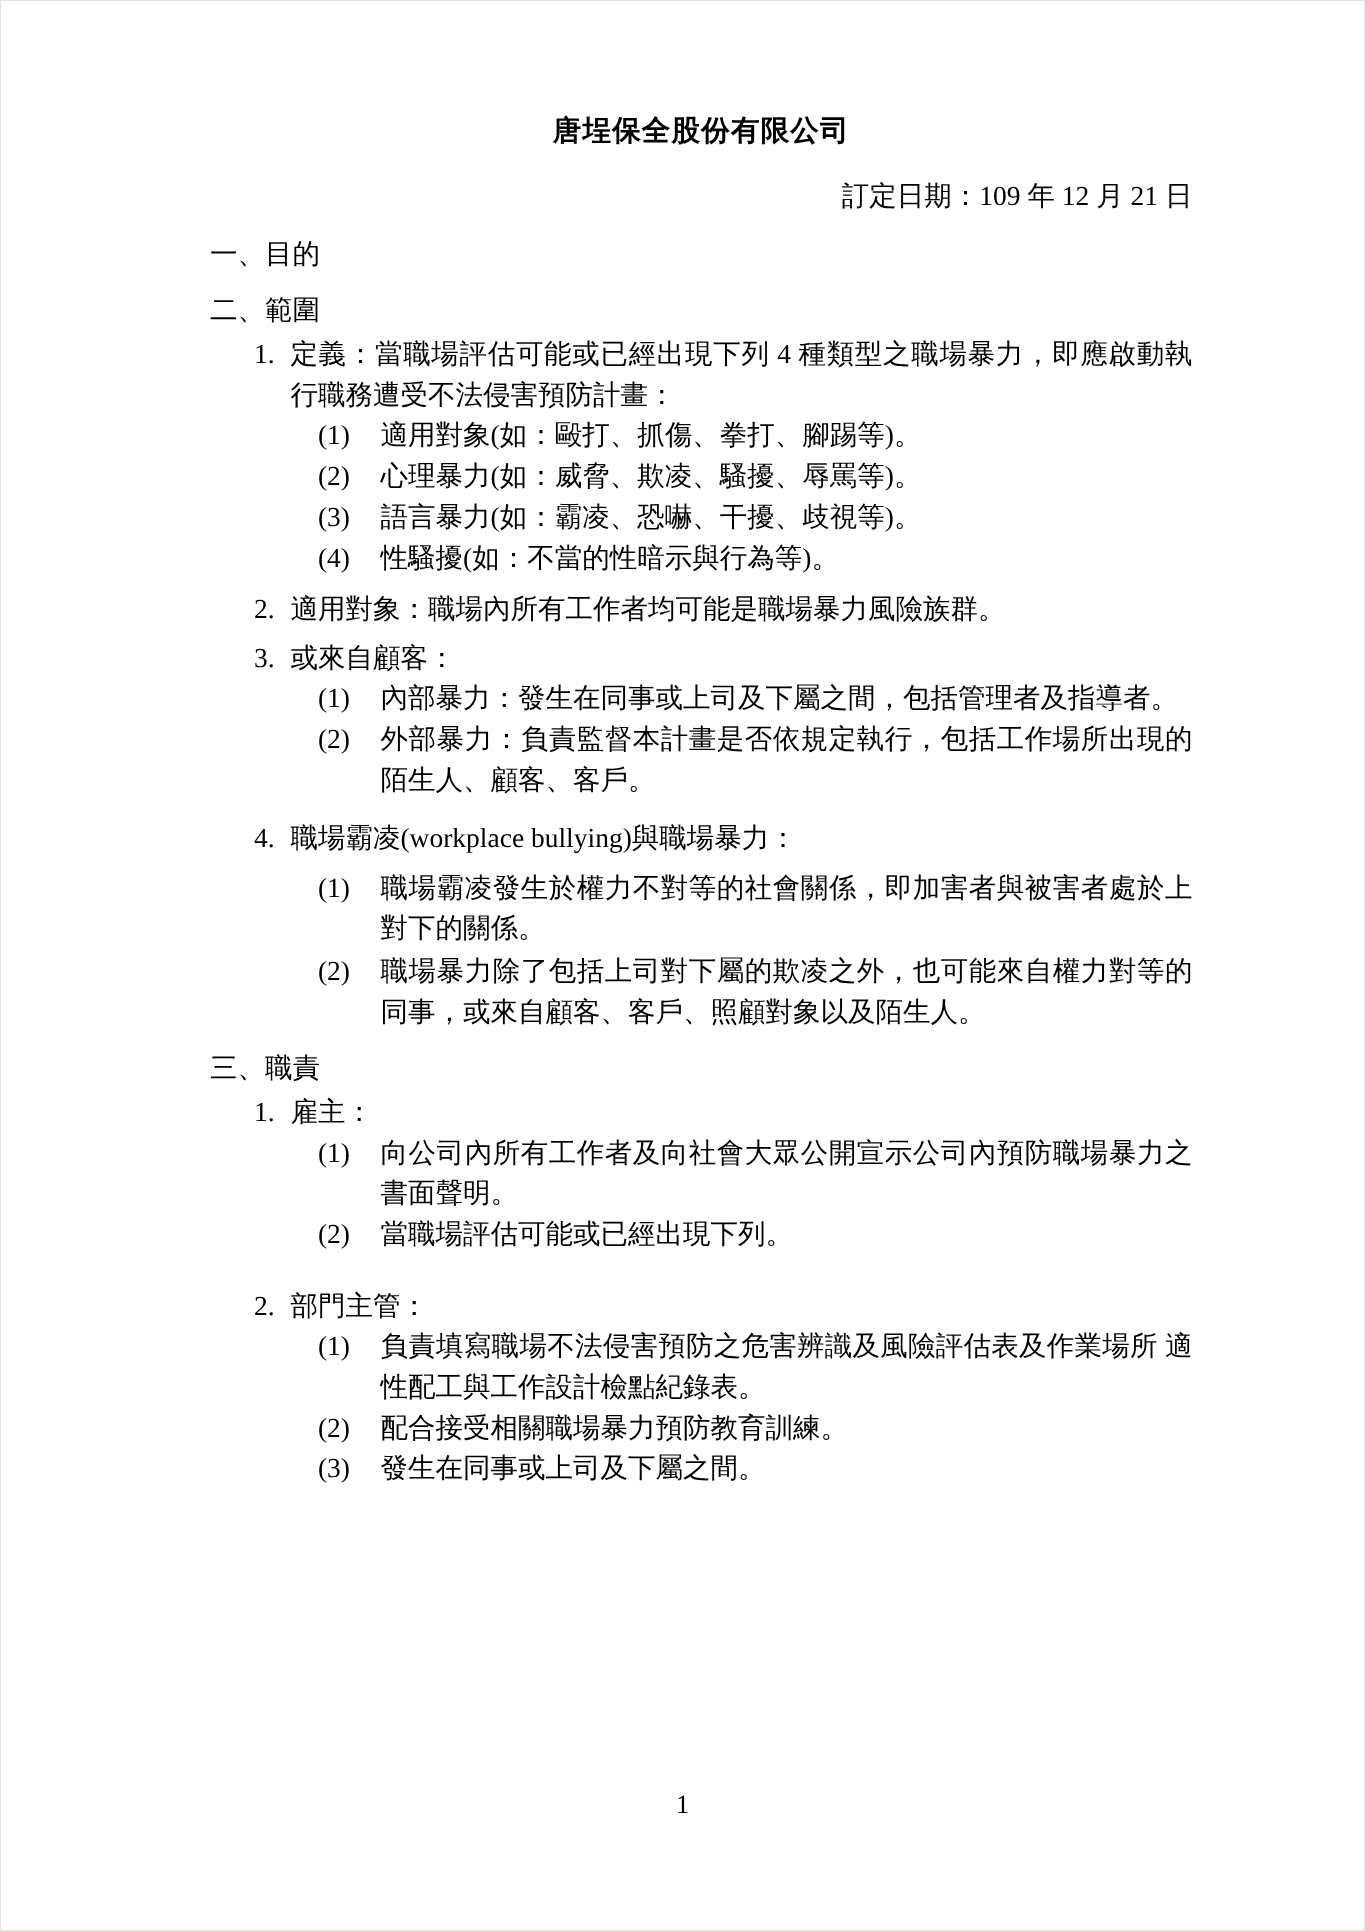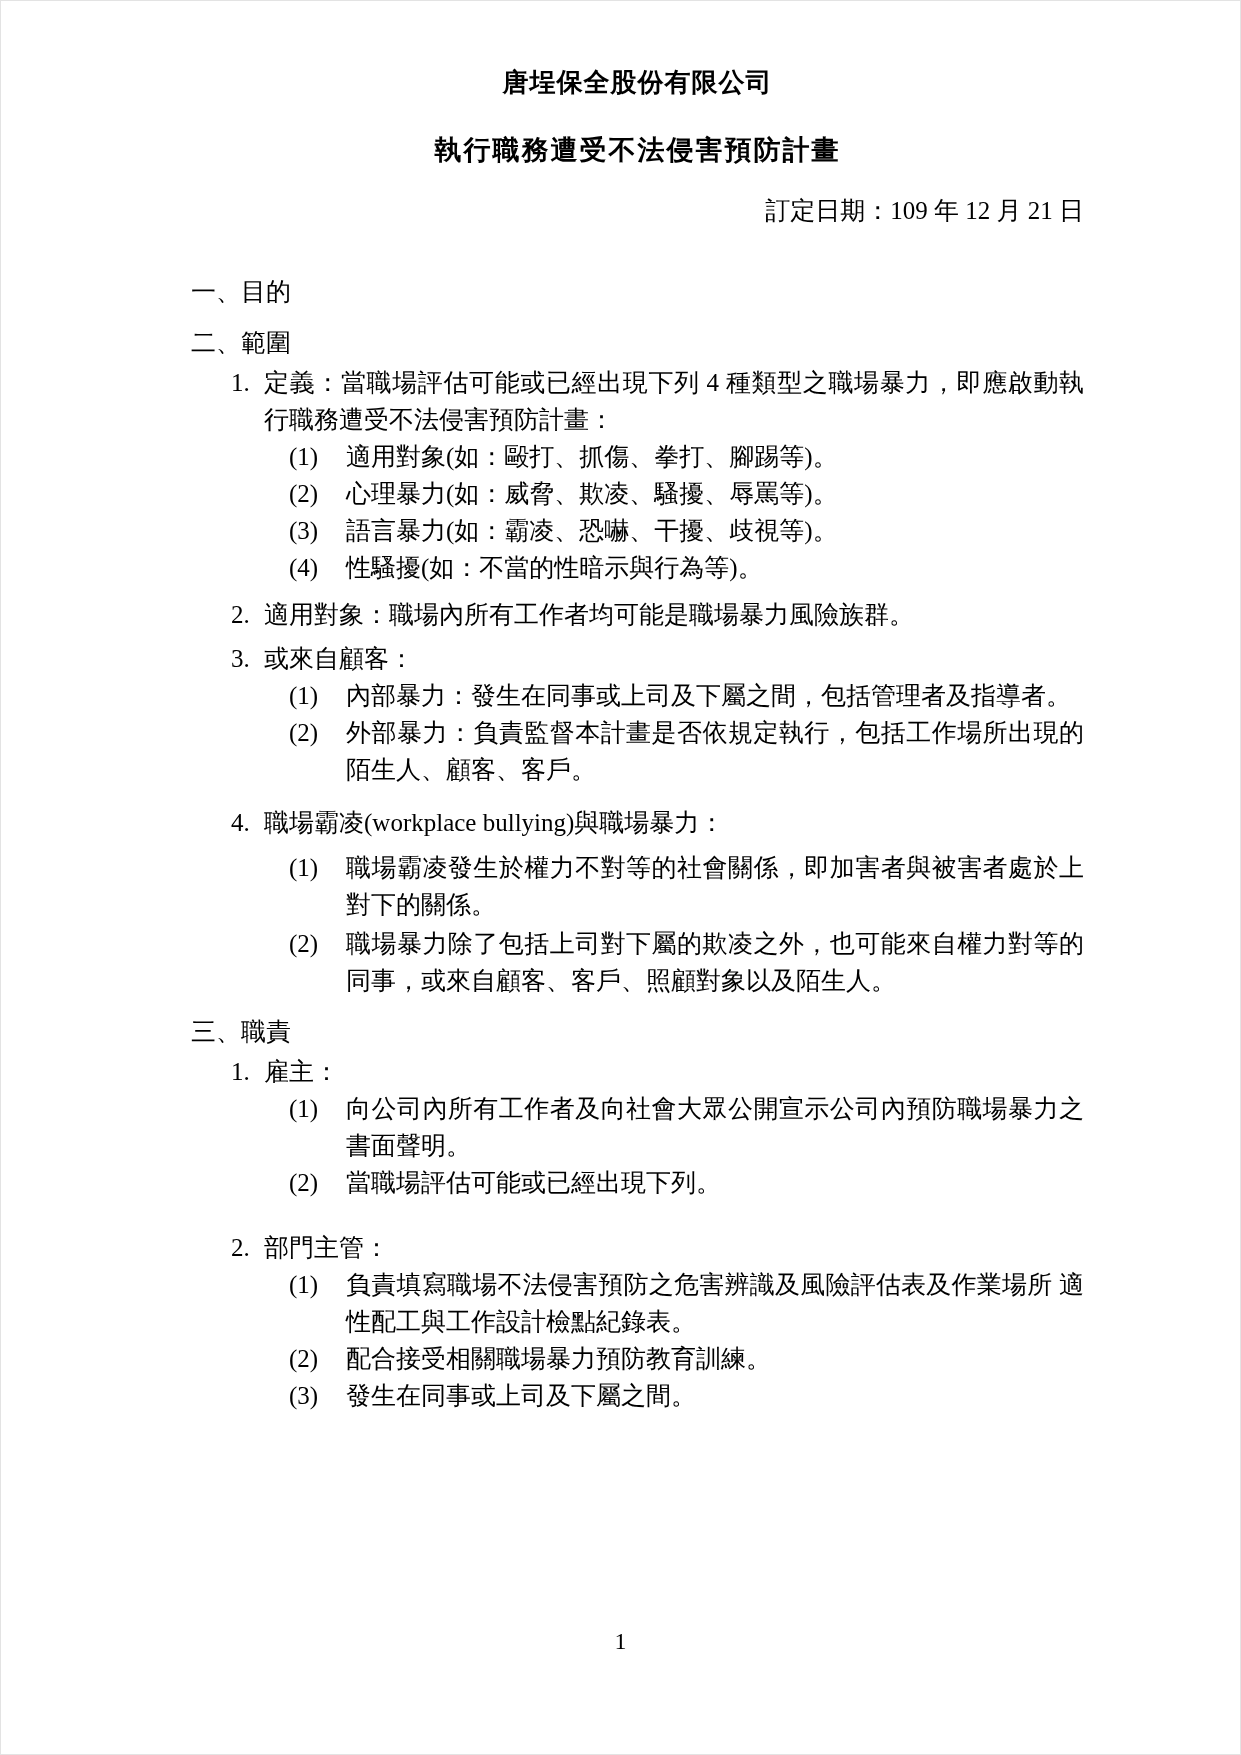--- a/index.html
+++ b/index.html
@@ -8,40 +8,40 @@
     width: 1239px;
     height: 1753px;
     background: #ffffff;
     border: 1px solid #e3e3e3;
     color: #000000;
     font-family: "Liberation Serif", "DejaVu Serif", serif;
     font-size: 25px;
     line-height: 37px;
     overflow: hidden;
   }
-  .content { padding: 63px 156px 0 190px; }
+  .content { padding: 99px 156px 0 190px; }
 
   .title {
     text-align: center;
     font-weight: bold;
     font-size: 26px;
     letter-spacing: 1px;
     margin: 0;
   }
   .subtitle {
     text-align: center;
     font-weight: bold;
     font-size: 27px;
     letter-spacing: 2px;
     margin: 31px 0 0 0;
   }
   .dateline { text-align: right; margin-top: 23px; }
 
   .sec-h { margin-top: 14px; margin-bottom: 3px; }
-  .sec-h.first { margin-top: 44px; }
+  .sec-h.first { margin-top: 16px; }
 
   .para {
     margin: 0 0 0 48px;
     text-align: justify;
   }
 
   .li1 { display: flex; margin-left: 40px; }
   .li1 > .num { flex: none; width: 33px; }
   .li1 > .txt { flex: 1; text-align: justify; }
 
@@ -64,21 +64,20 @@
     font-size: 24px;
   }
 </style>
 </head>
 <body>
 
 <div class="page">
   <div class="content">
 
     <div class="title">唐埕保全股份有限公司</div>
-    <div class="subtitle">執行職務遭受不法侵害預防計畫</div>
     <div class="dateline">訂定日期：109 年 12 月 21 日</div>
 
     <div class="sec-h first">一、目的</div>
 
     <div class="sec-h">二、範圍</div>
 
     <div class="li1">
       <span class="num">1.</span>
       <span class="txt">定義：當職場評估可能或已經出現下列 4 種類型之職場暴力，即應啟動執行職務遭受不法侵害預防計畫：</span>
     </div>

